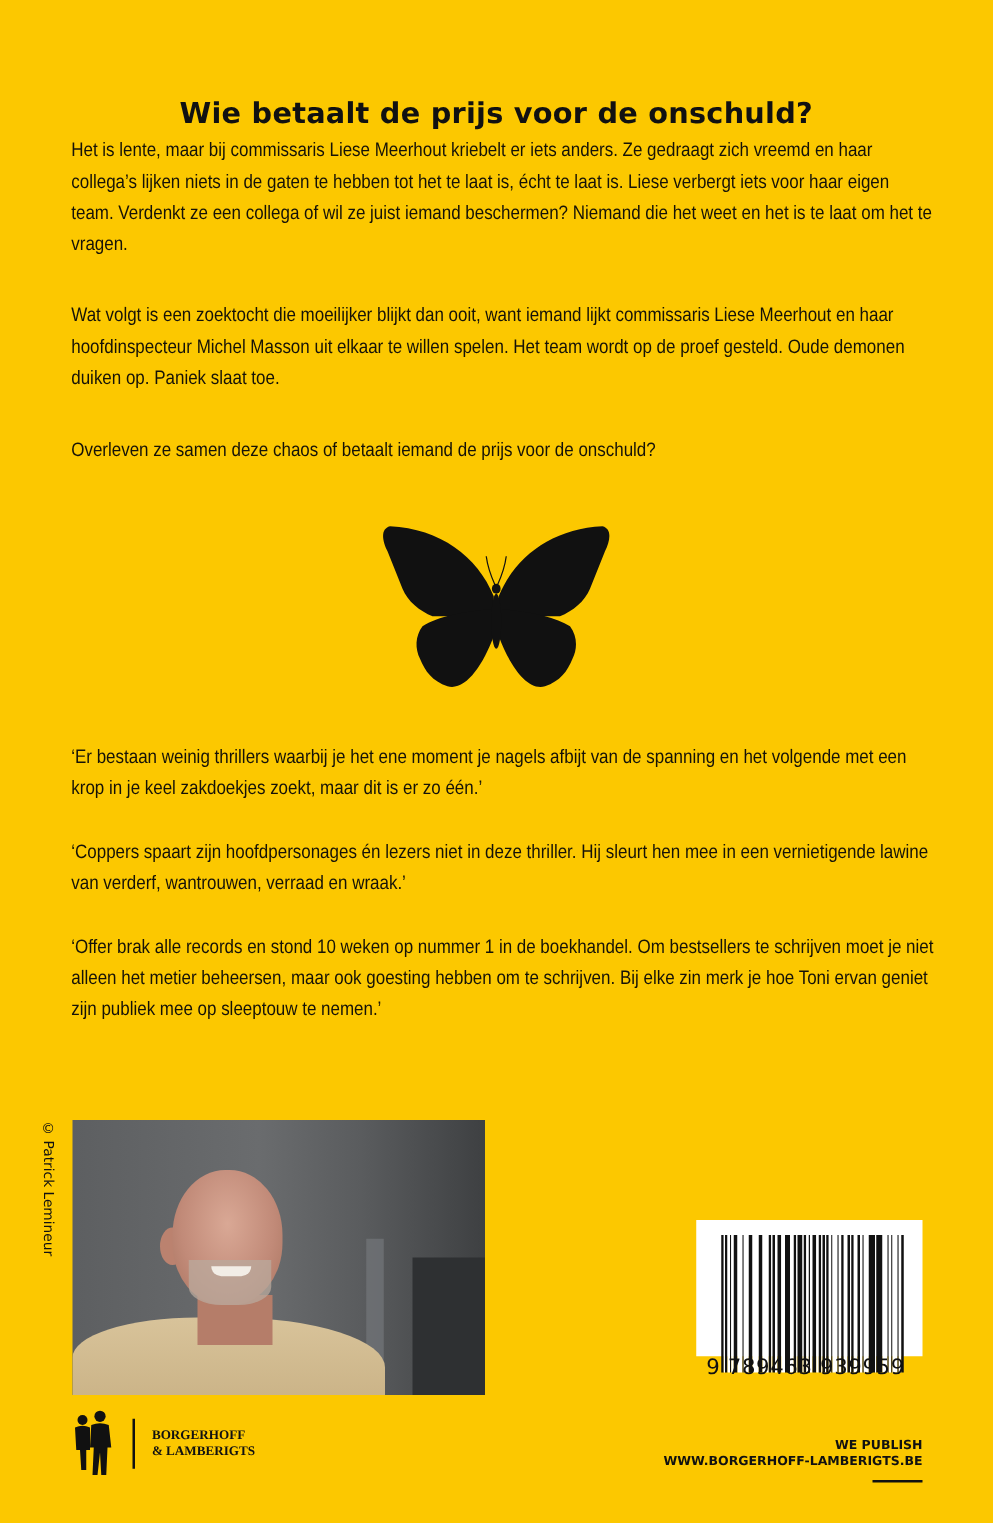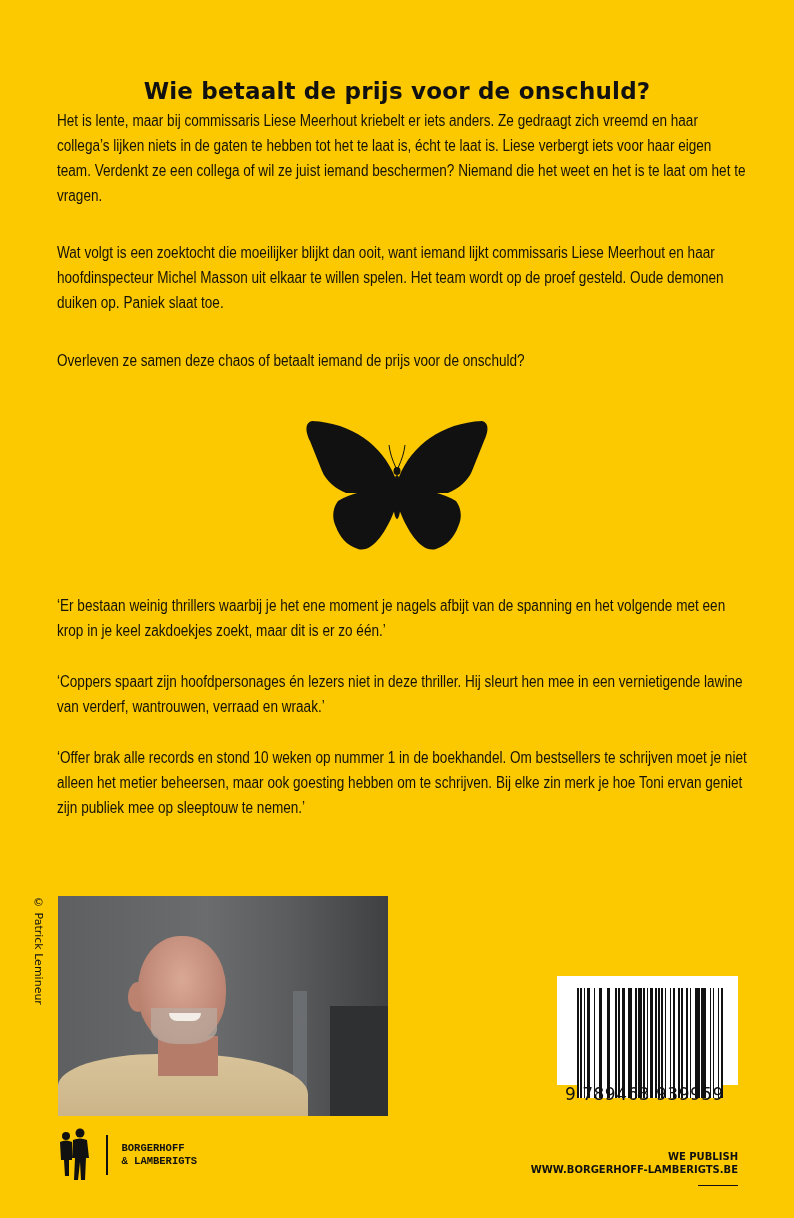--- a/index.html
+++ b/index.html
@@ -101,21 +101,21 @@
   }
 
   .publisher-logo {
     position: absolute; left: 56px; top: 1130px; height: 50px; display: flex; align-items: center;
   }
   .publisher-logo .figures { width: 36px; height: 54px; }
   .publisher-logo .divider {
     width: 1.5px; height: 40px; background: #111; margin-left: 14px; margin-right: 14px;
   }
   .publisher-logo .name {
-    font-family: Liberation Mono, monospace; font-weight: bold;
+    font-family: Liberation Serif, serif; font-weight: bold;
     font-size: 10.5px; line-height: 13px; color: #111;
   }
 
   .publisher-tagline {
     position: absolute; right: 56px; top: 1150px; text-align: right;
     font-family: "DejaVu Sans", sans-serif; font-weight: bold;
     font-size: 10px; line-height: 13px; color: #111;
   }
   .publisher-tagline .underline {
     display: inline-block; width: 40px; height: 1.5px; background: #111; margin-top: 8px;

